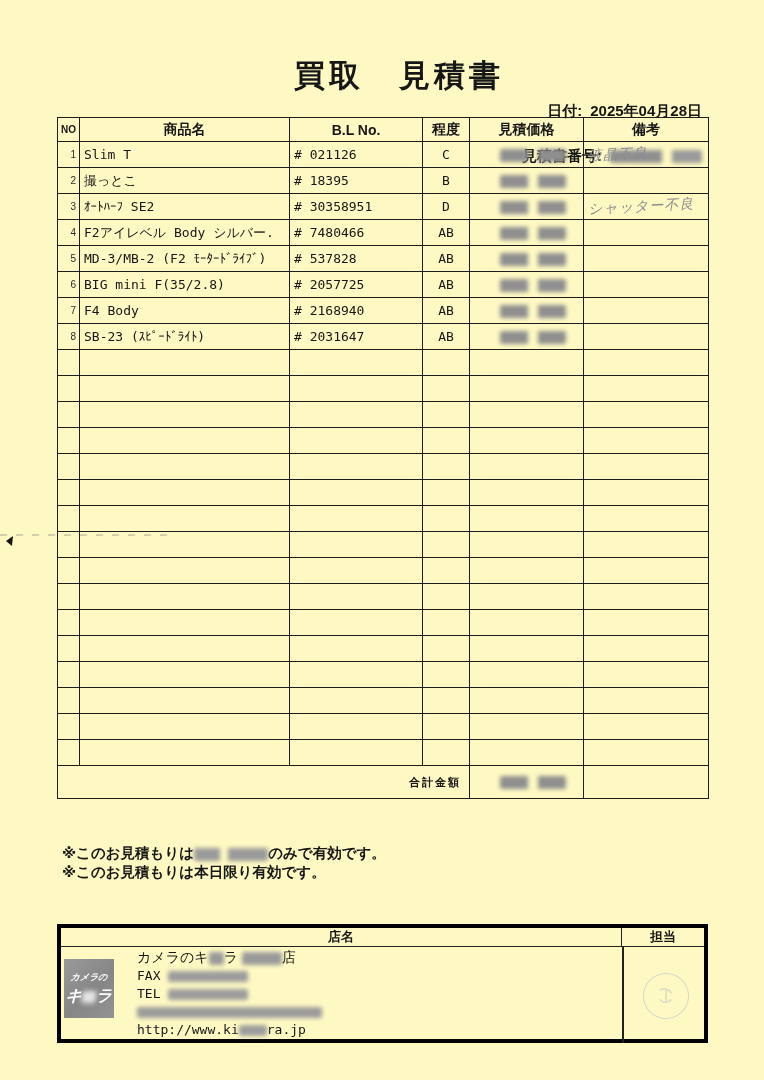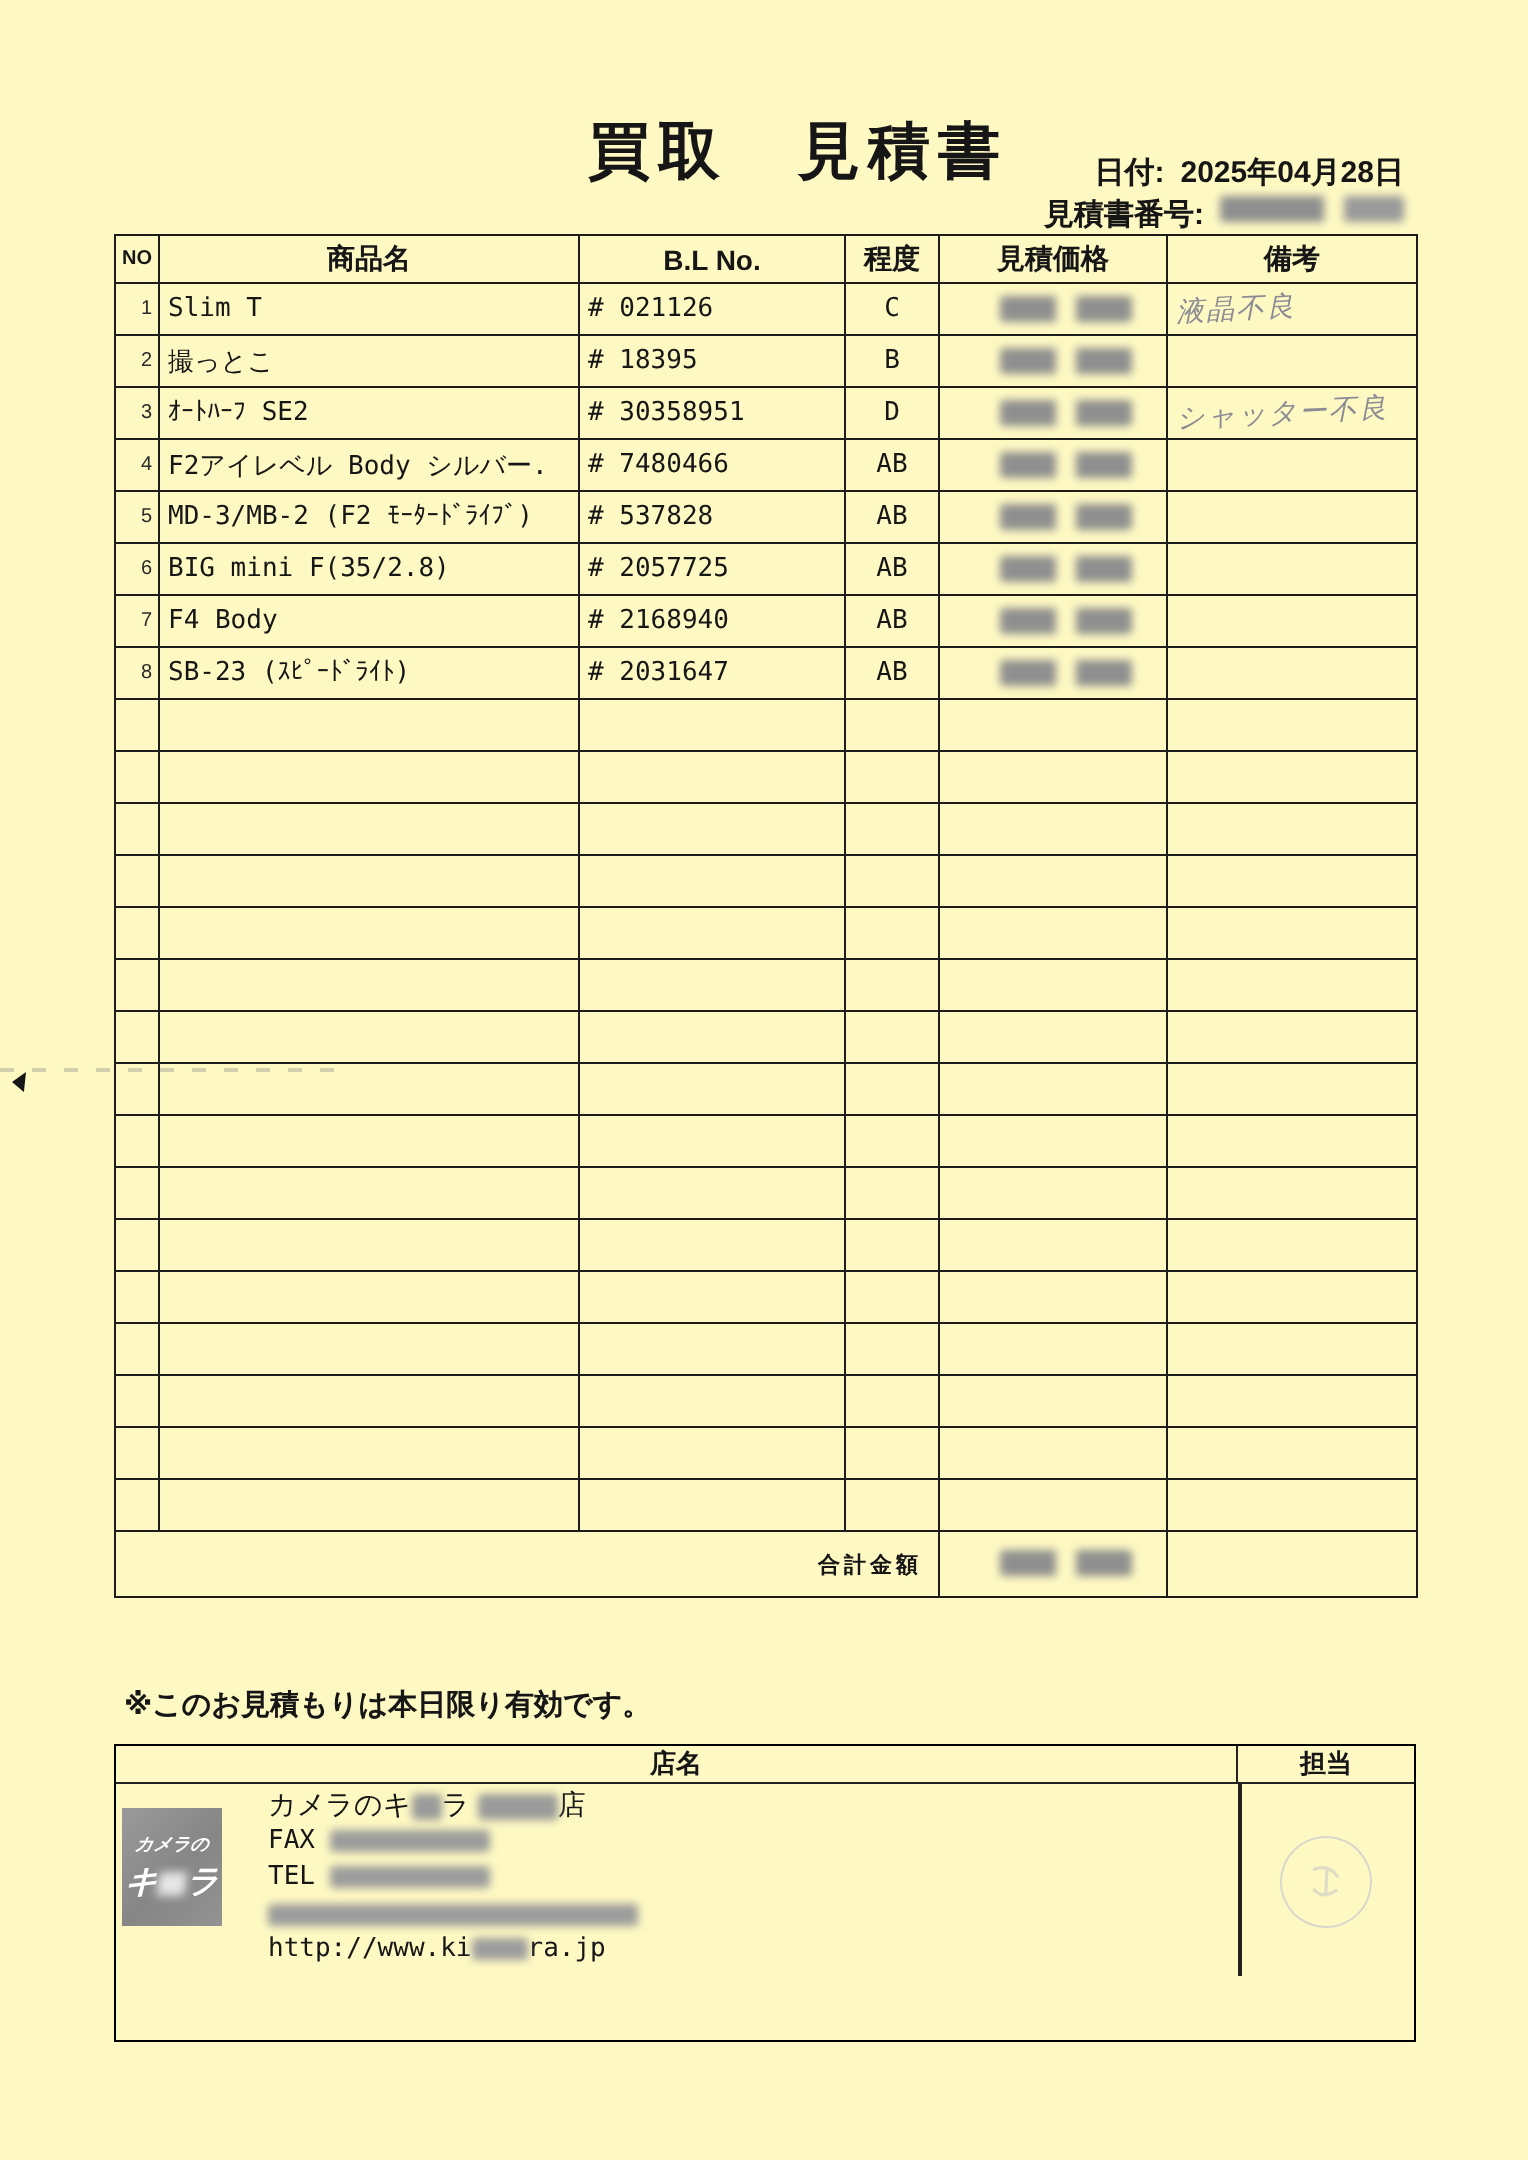--- a/index.html
+++ b/index.html
@@ -4,21 +4,21 @@
 <style>
   * { margin:0; padding:0; box-sizing:border-box; }
   html,body { background:#e8e8e8; }
   body { font-family:"Liberation Sans","DejaVu Sans",sans-serif; color:#161616; }
   .page { position:relative; width:764px; height:1080px; background:#fef9c3; margin:0 auto; overflow:hidden; }
 
   
   .title { position:absolute; top:55px; left:0; width:100%; text-align:center; padding-left:34px;
            font-size:31px; font-weight:800; letter-spacing:4px; }
   .meta { position:absolute; top:77px; right:62px; font-size:15px; font-weight:600; }
-  .meta-row { display:flex; justify-content:flex-end; align-items:flex-start; gap:8px; height:21px; }
+  .meta-row { display:flex; justify-content:flex-end; align-items:center; gap:8px; height:21px;margin-top:24px; }
   .meta-label { text-align:right; }
 
   
   .redact { display:inline-block; vertical-align:middle; border-radius:2px;
             background:#969696; filter:blur(2.2px); }
   .r-num   { width:92px; height:13px;
              background:linear-gradient(90deg,#8f8f8f 0 52px,transparent 52px 62px,#9a9a9a 62px 92px); }
   .r-price { width:66px; height:13px;
              background:linear-gradient(90deg,#8f8f8f 0 28px,transparent 28px 38px,#8f8f8f 38px 66px); }
   .r-note  { width:74px; height:13px;
@@ -46,22 +46,22 @@
   .hand { color:#8c8c94; font-size:14px; font-style:italic; letter-spacing:1px;
           display:inline-block; transform:rotate(-3deg); }
   tfoot td { height:33px; }
   .total-label { text-align:right; font-size:11px; font-weight:700; padding-right:8px !important;
                  letter-spacing:2px; }
 
   
   .notes { position:absolute; left:62px; top:844px; font-size:14.5px; font-weight:600; line-height:19px; }
 
   
-  .shopbox { position:absolute; left:57px; top:872px; width:651px; height:149px;
-             border:1px solid #000000; }
+  .shopbox { position:absolute; left:57px; top:924px; width:651px; height:119px;
+             border:4px solid #000000; }
   .shop-head { display:flex; height:19px; border-bottom:1.5px solid #222;
                font-size:13px; font-weight:600; }
   .shop-head .hn { width:561px; border-right:1.5px solid #222; text-align:center; }
   .shop-head .hp { flex:1; text-align:center; }
   .shop-body { position:relative; height:96px; }
   .shop-vline { position:absolute; left:561px; top:0; bottom:0; width:1.5px; background:#222; }
 
   .logo { position:absolute; left:3px; top:12px; width:50px; height:59px;
           background:linear-gradient(135deg,#9a9a9a,#868686 55%,#939393);
           color:#fff; text-align:center; padding-top:12px; }
@@ -318,20 +318,23 @@
     <tfoot>
       <tr>
         <td colspan="4" class="total-label">合計金額</td>
         <td class="c-price"><span class="redact r-price"></span></td>
         <td></td>
       </tr>
     </tfoot>
   </table>
 
   <div class="notes">
+    <div>
+      <span>※このお見積もりは</span><span class="redact r-note"></span><span>のみで有効です。</span>
+    </div>
     <div>※このお見積もりは本日限り有効です。</div>
   </div>
 
   <div class="shopbox">
     <div class="shop-head">
       <div class="hn">店名</div>
       <div class="hp">担当</div>
     </div>
     <div class="shop-body">
       <div class="shop-vline"></div>

